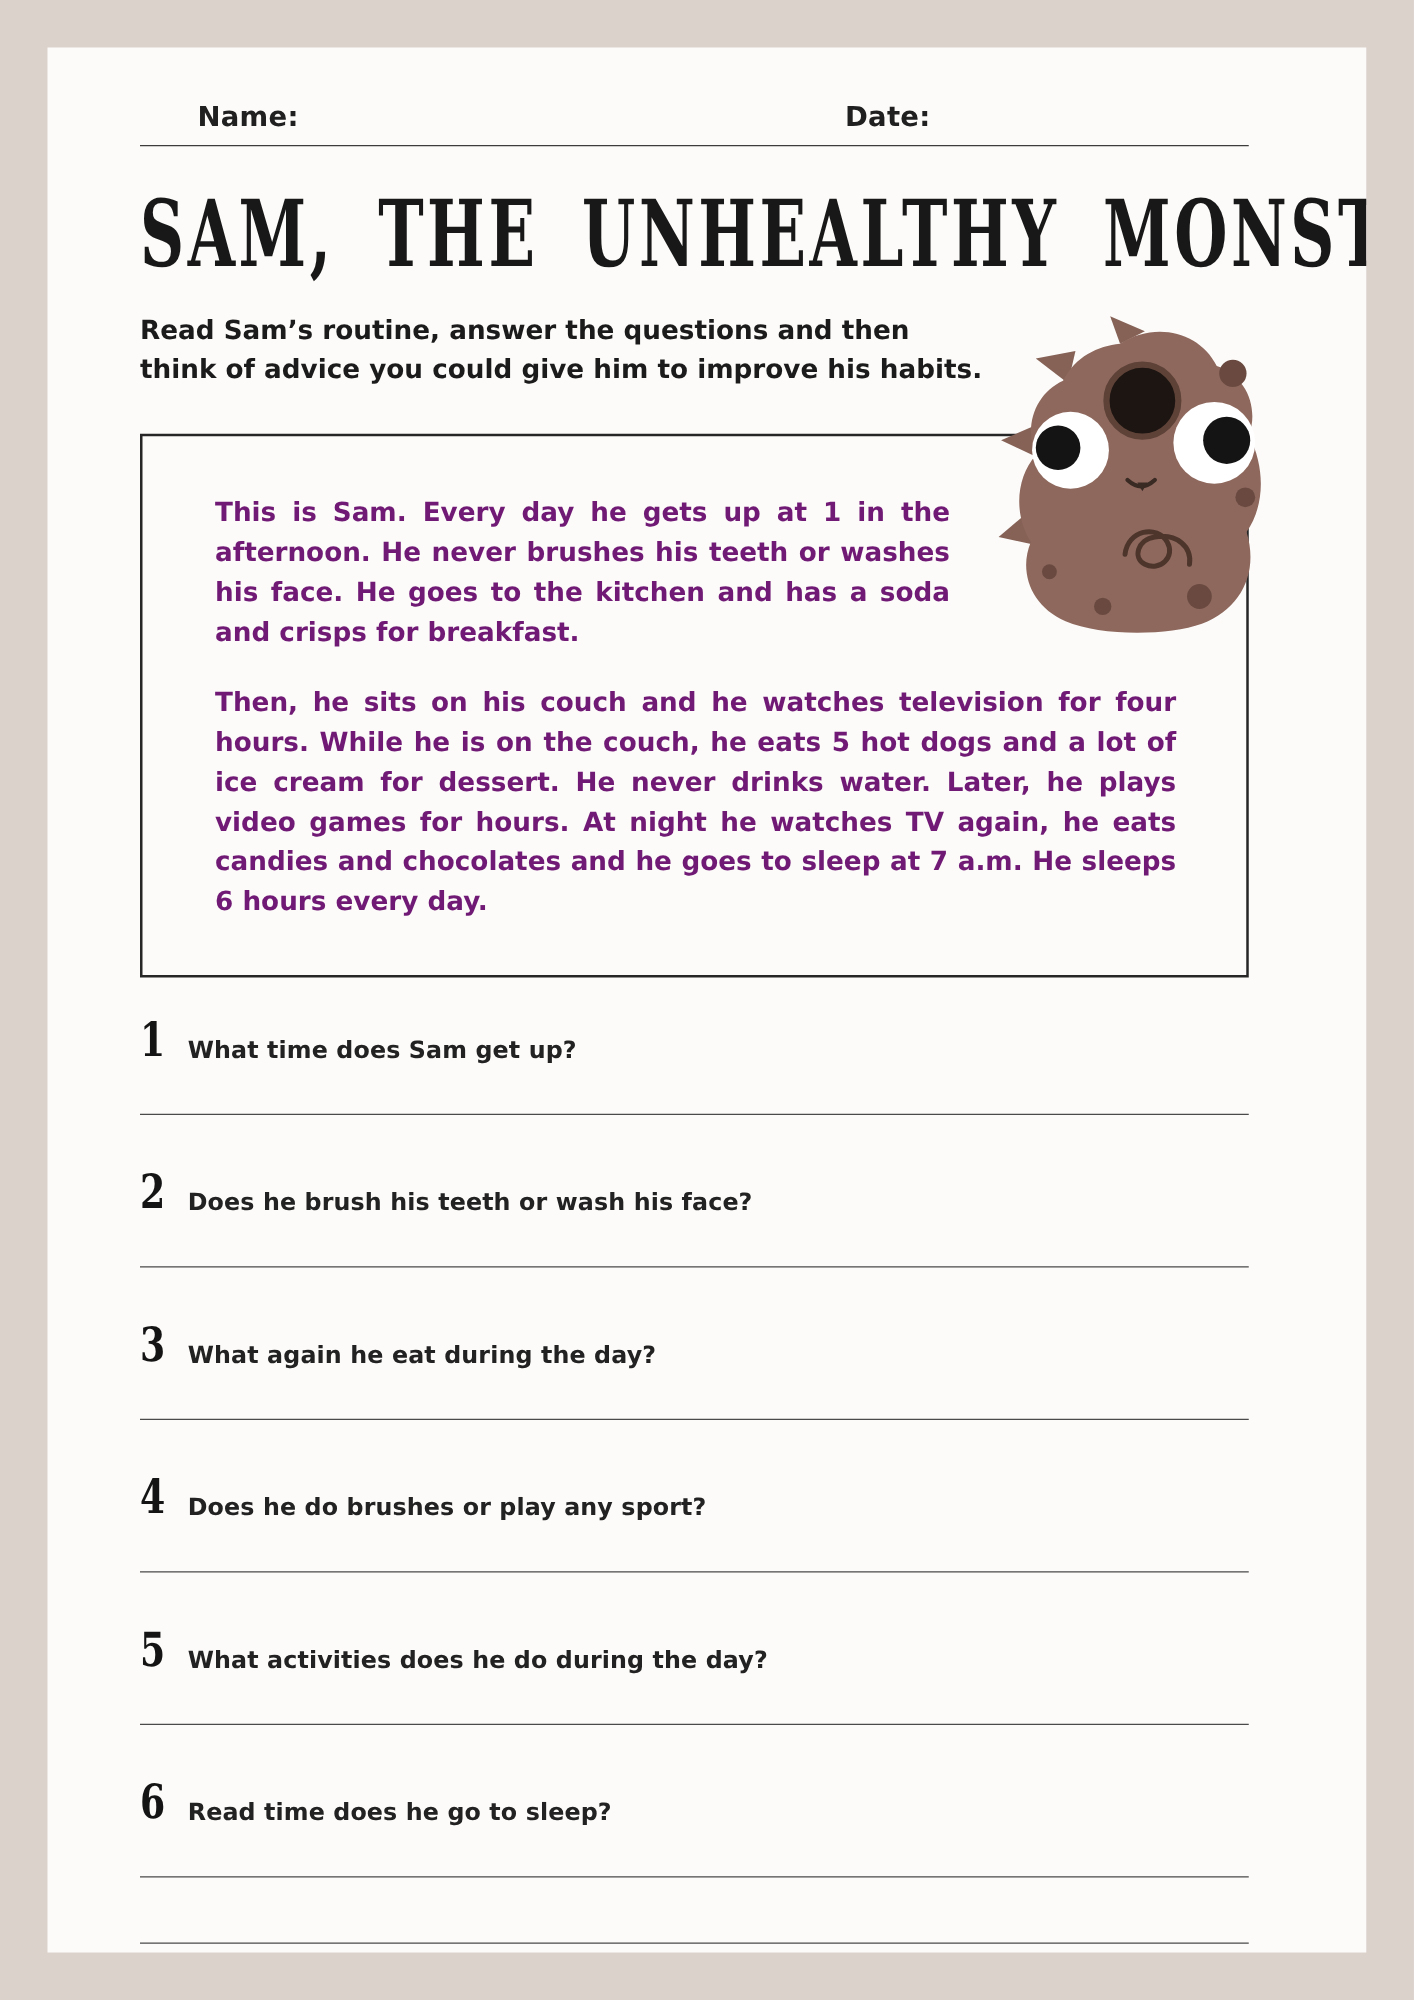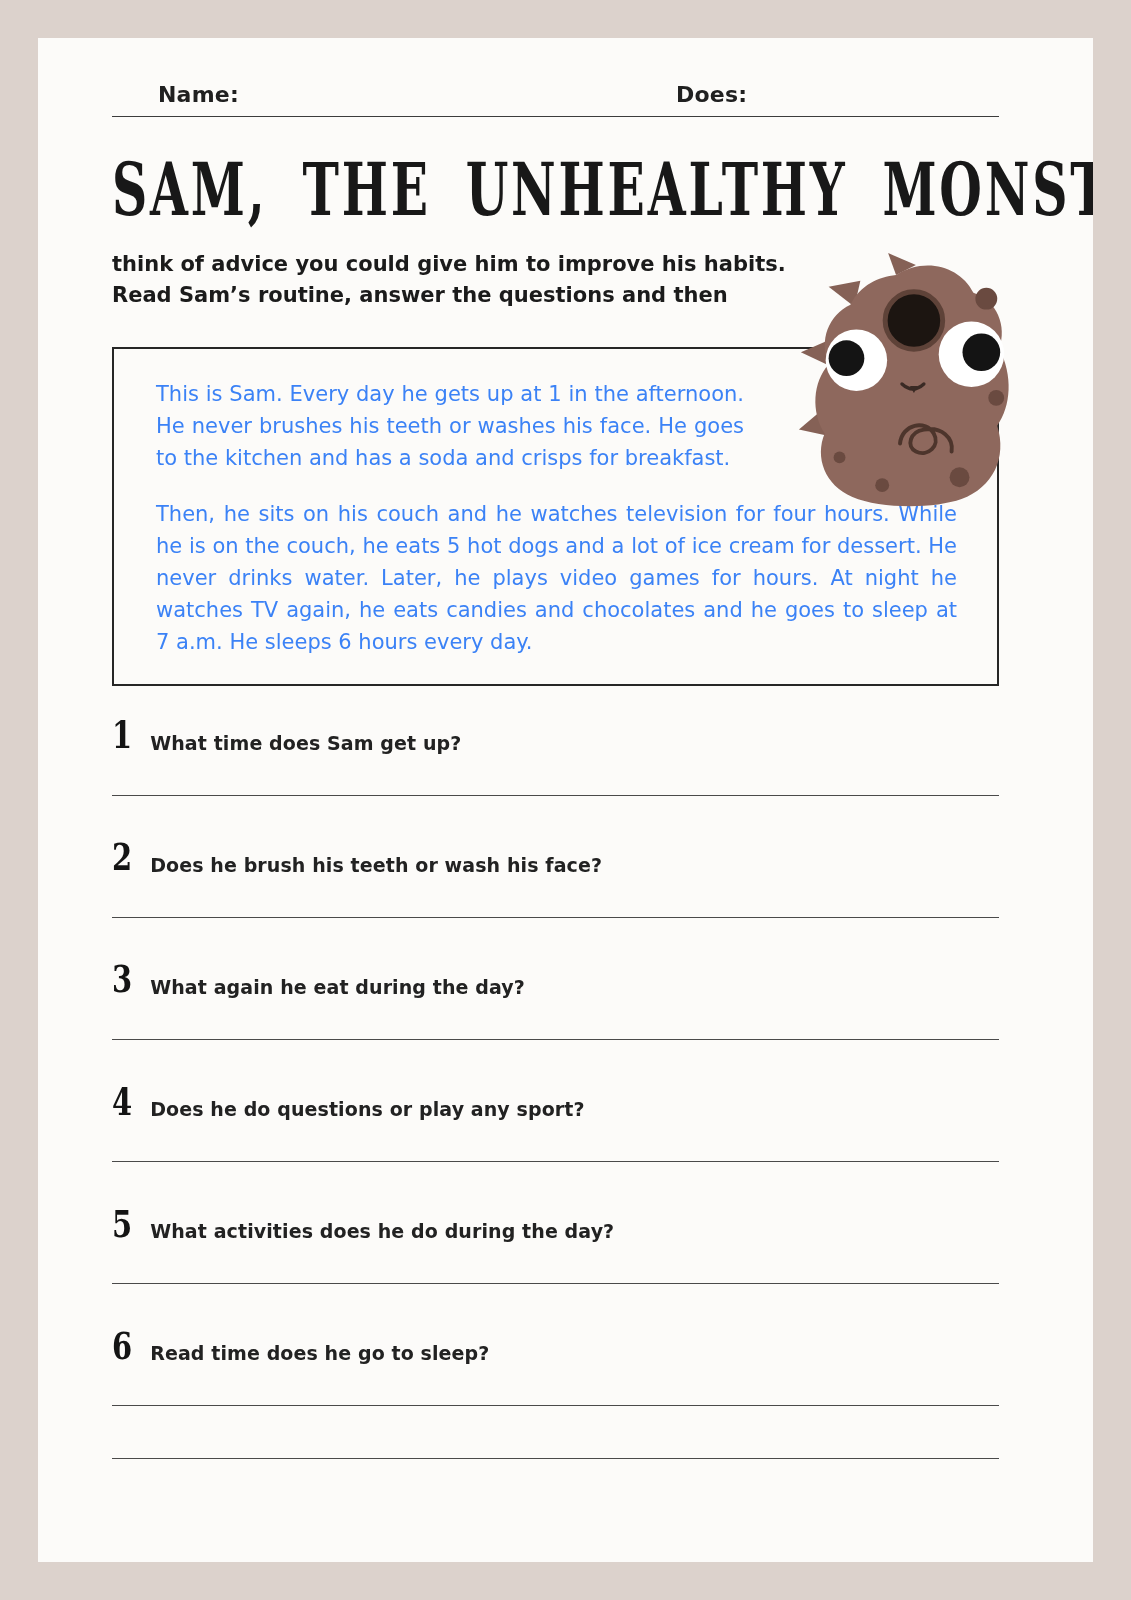--- a/index.html
+++ b/index.html
@@ -64,23 +64,23 @@
     position: relative;
     margin-top: 36px;
     border: 2.5px solid #262626;
     padding: 30px 40px 26px 42px;
     background: #fcfbf9;
   }
   .passage-p {
     font-size: 21px;
     line-height: 1.52;
     text-align: justify;
-    margin: 0;
-    color: #3b82f6;
-    font-weight: 400;
+    margin: 16px;
+    color: #701a75;
+    font-weight: 700;
   }
   .passage-p1 { width: 588px; margin-bottom: 24px; }
 
   .monster {
     position: absolute;
     top: -100px;
     right: -26px;
     width: 238px;
     height: 268px;
     pointer-events: none;
@@ -121,28 +121,28 @@
   }
 </style>
 </head>
 <body>
 
 <div class="canvas">
   <div class="page">
 
     <div class="header-row">
       <span class="name-label">Name:</span>
-      <span class="date-label">Does:</span>
+      <span class="date-label">Date:</span>
     </div>
 
     <div class="title">SAM, THE UNHEALTHY MONSTER</div>
 
     <div class="instructions">
+      <div>Read Sam’s routine, answer the questions and then</div>
       <div>think of advice you could give him to improve his habits.</div>
-      <div>Read Sam’s routine, answer the questions and then</div>
     </div>
 
     <div class="passage-box">
 
       <svg class="monster" viewBox="0 0 240 270" aria-hidden="true">
 
         <polygon points="112,26 104,4 132,16" fill="#856156"></polygon>
         <polygon points="70,58 44,38 76,32" fill="#856156"></polygon>
         <polygon points="46,118 16,104 48,90" fill="#856156"></polygon>
         <polygon points="42,188 14,182 40,160" fill="#856156"></polygon>
@@ -204,21 +204,21 @@
         <div class="q-row">
           <span class="q-number">3</span>
           <span class="q-text">What again he eat during the day?</span>
         </div>
         <div class="answer-line"></div>
       </div>
 
       <div class="question">
         <div class="q-row">
           <span class="q-number">4</span>
-          <span class="q-text">Does he do questions or play any sport?</span>
+          <span class="q-text">Does he do brushes or play any sport?</span>
         </div>
         <div class="answer-line"></div>
       </div>
 
       <div class="question">
         <div class="q-row">
           <span class="q-number">5</span>
           <span class="q-text">What activities does he do during the day?</span>
         </div>
         <div class="answer-line"></div>

